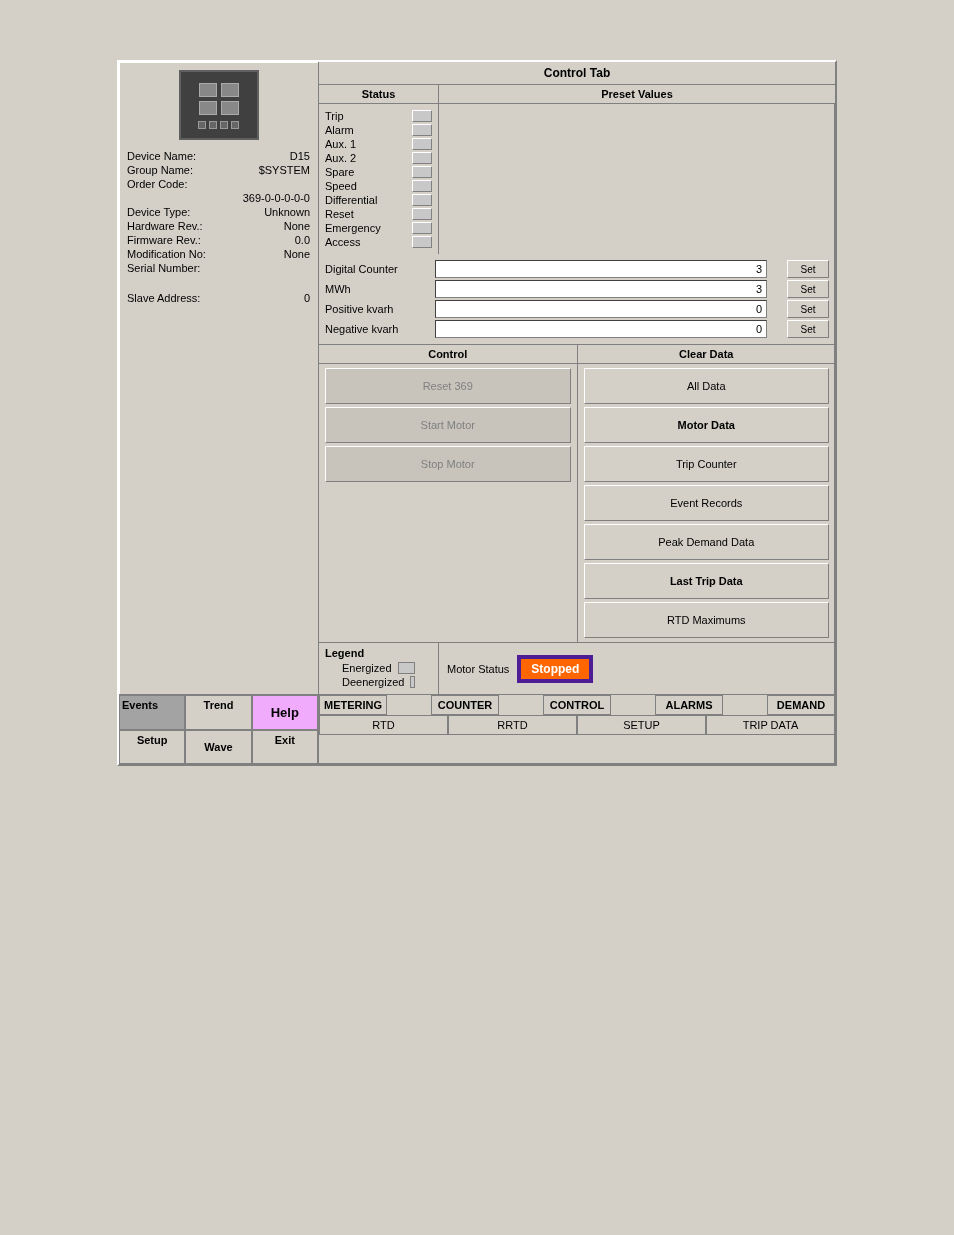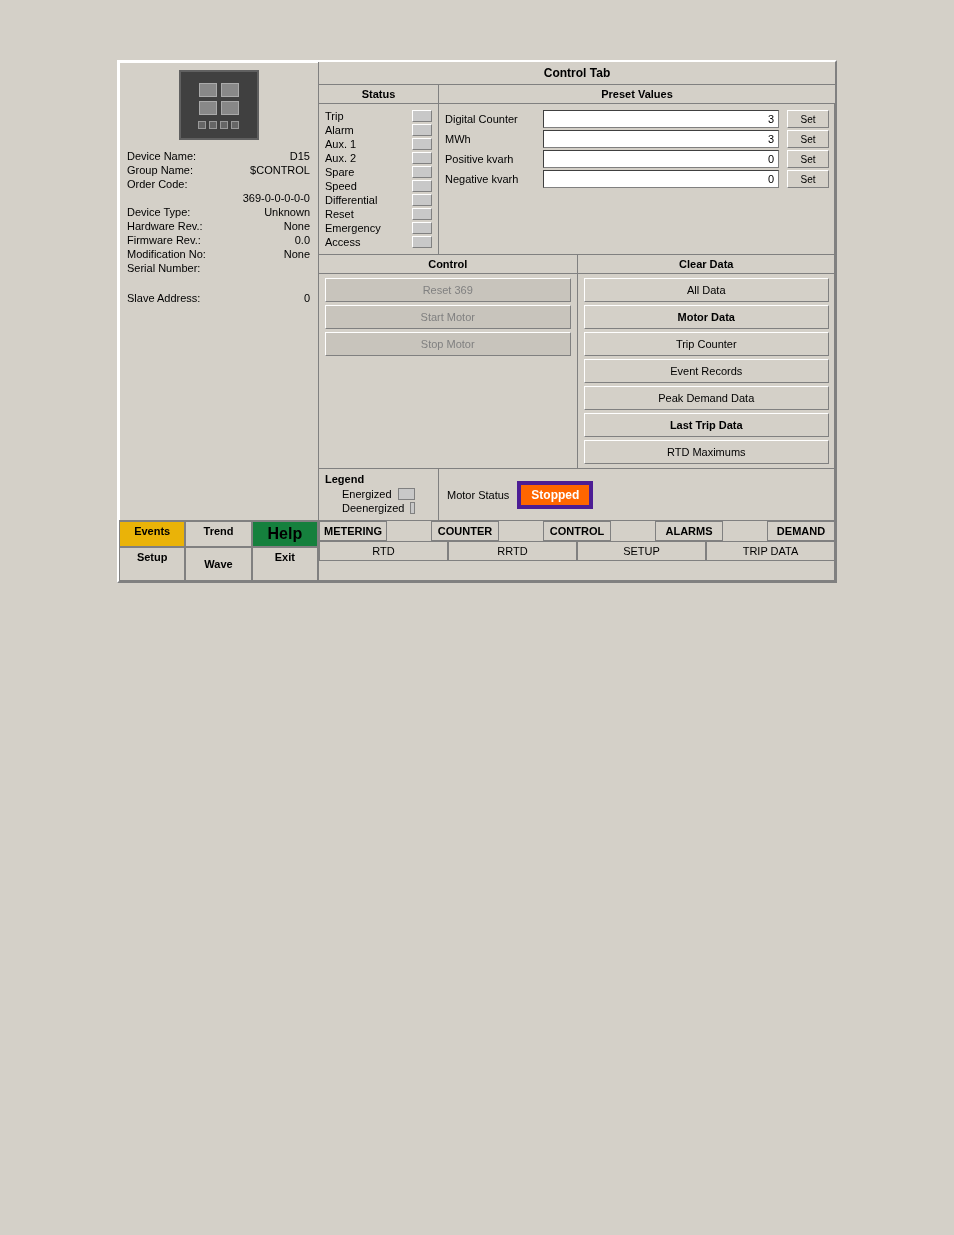--- a/index.html
+++ b/index.html
@@ -109,20 +109,21 @@
       text-align: center;
       font-weight: bold;
       font-size: 11px;
       padding: 3px;
       background: #d4d0c8;
     }
     
     .status-preset-content {
       display: flex;
       border-bottom: 1px solid #808080;
+      flex-direction: column;
     }
     .status-col {
       width: 120px;
       min-width: 120px;
       padding: 4px 6px;
       border-right: 1px solid #808080;
     }
     .status-item {
       display: flex;
       align-items: center;
@@ -139,21 +140,21 @@
       border-left-color: #fff;
     }
     .preset-col {
       flex: 1;
       padding: 4px 6px;
     }
     .preset-row {
       display: flex;
       align-items: center;
       margin: 2px 0;
-      gap: 8px;
+      gap: 20px;
     }
     .preset-label {
       width: 90px;
       font-size: 11px;
     }
     .preset-input {
       flex: 1;
       height: 18px;
       background: #fff;
       border: 1px solid #808080;
@@ -209,21 +210,21 @@
     }
     .clear-buttons {
       flex: 1;
       padding: 4px 6px;
       display: flex;
       flex-direction: column;
       gap: 3px;
     }
     .ctrl-btn {
       width: 100%;
-      height: 24px;
+      height: 36px;
       background: #d4d0c8;
       border: 1px solid #fff;
       border-bottom-color: #808080;
       border-right-color: #808080;
       font-size: 11px;
       cursor: pointer;
       text-align: center;
       display: flex;
       align-items: center;
       justify-content: center;
@@ -321,21 +322,21 @@
             <div class="icon-small"></div>
           </div>
         </div>
 
         <div class="info-row">
           <span class="info-label">Device Name:</span>
           <span class="info-value">D15</span>
         </div>
         <div class="info-row">
           <span class="info-label">Group Name:</span>
-          <span class="info-value">$CONTROL</span>
+          <span class="info-value">$SYSTEM</span>
         </div>
         <div class="info-row">
           <span class="info-label">Order Code:</span>
         </div>
         <div class="order-code">369-0-0-0-0-0</div>
         <div class="info-row">
           <span class="info-label">Device Type:</span>
           <span class="info-value">Unknown</span>
         </div>
         <div class="info-row">
@@ -483,23 +484,23 @@
           </div>
         </div>
       </div>
     </div>
 
     <div class="tabs-wrapper">
 
       <div style="width:200px; min-width:200px; border-right:1px solid #808080;">
         <div style="display:flex;">
 
-        <div style="flex: 1 1 0%; text-align: center; padding: 3px 2px; font-size: 11px; font-weight: bold; border: 1px solid rgb(128, 128, 128); background: #eab308; cursor: pointer;">Events</div>
+        <div style="flex: 1 1 0%; text-align: left; padding: 3px 2px; font-size: 11px; font-weight: bold; border: 1px solid rgb(128, 128, 128); background: #a3a3a3; cursor: pointer;">Events</div>
             <div style="flex: 1 1 0%; text-align: center; padding: 3px 2px; font-size: 11px; font-weight: bold; border: 1px solid rgb(128, 128, 128); background: rgb(212, 208, 200); cursor: pointer;">Trend</div>
-            <div style="flex: 1 1 0%; text-align: center; padding: 3px 2px; font-size: 16px; font-weight: bold; border: 1px solid rgb(128, 128, 128); background: #15803d; cursor: pointer;">Help</div>
+            <div style="flex: 1 1 0%; text-align: center; padding: 9px 2px; font-size: 13px; font-weight: bold; border: 1px solid rgb(128, 128, 128); background: #f0abfc; cursor: pointer;">Help</div>
           </div>
         <div style="display:flex;">
 
         <div style="flex: 1 1 0%; text-align: center; padding: 3px 2px; font-size: 11px; font-weight: bold; border: 1px solid rgb(128, 128, 128); background: rgb(212, 208, 200); cursor: pointer;">Setup</div>
             <div style="flex: 1 1 0%; text-align: center; padding: 10px 2px; font-size: 11px; font-weight: bold; border: 1px solid rgb(128, 128, 128); background: rgb(212, 208, 200); cursor: pointer;">Wave</div>
             <div style="flex: 1 1 0%; text-align: center; padding: 3px 2px; font-size: 11px; font-weight: bold; border: 1px solid rgb(128, 128, 128); background: rgb(212, 208, 200); cursor: pointer;">Exit</div>
           </div>
       </div>
 
       <div class="full-tab-rows">

